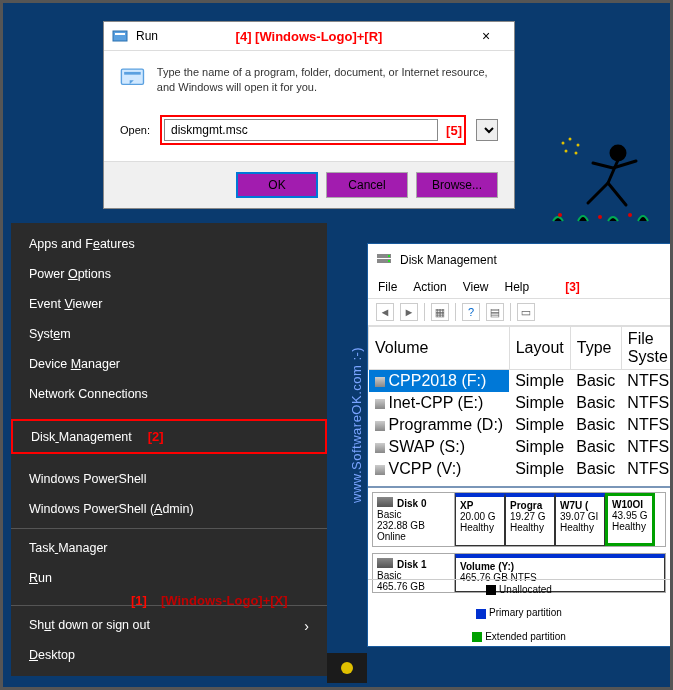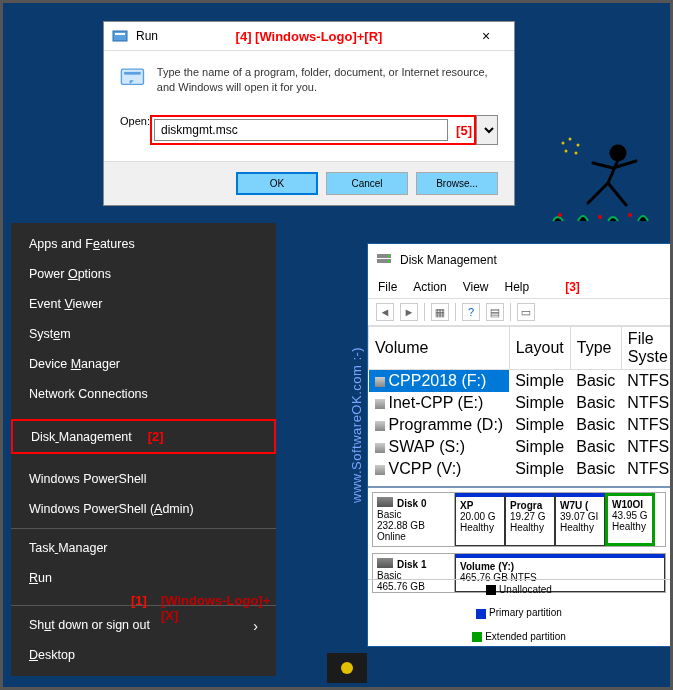--- a/index.html
+++ b/index.html
@@ -8,33 +8,33 @@
 
 .run-dialog { position: absolute; top: 18px; left: 100px; width: 412px; background: #fff; border: 1px solid #888; }
 .run-titlebar { background: #fff; padding: 6px 8px; border-bottom: 1px solid #ddd; display: flex; align-items: center; }
 .run-icon { width: 16px; height: 16px; margin-right: 8px; display: inline-flex; }
 .run-title { font-size: 12px; flex: 1; }
 .run-annot { color: #ff0000; font-weight: bold; font-size: 13px; position: absolute; left: 50%; transform: translateX(-50%); }
 .run-close { width: 40px; text-align: center; font-size: 14px; cursor: pointer; }
 .run-body { padding: 14px 16px 8px 16px; display: flex; gap: 12px; }
 .run-big-icon { width: 36px; height: 36px; }
 .run-text { font-size: 11px; color: #333; line-height: 1.4; }
-.run-input-row { display: flex; padding: 6px 16px 16px 16px; }
+.run-input-row { display: flex; align-items: center; padding: 6px 16px 16px 16px; gap: 10px; }
 .run-open-label { font-size: 11px; }
 .run-input-wrap { flex: 1; border: 2px solid #ff0000; padding: 2px; display: flex; align-items: center; }
 .run-input { flex: 1; border: 1px solid #888; font-size: 12px; padding: 3px 6px; outline: none; }
 .run-input-annot { color: #ff0000; font-weight: bold; font-size: 13px; margin-left: 8px; }
 .run-dropdown-wrap { flex: 1; display: flex; }
 .run-dropdown-wrap select { flex: 1; border: 1px solid #888; font-size: 12px; padding: 2px; }
 .run-buttons { background: #f0f0f0; padding: 10px 16px; display: flex; justify-content: flex-end; gap: 8px; border-top: 1px solid #ddd; }
-.run-btn { font-size: 10px; padding: 4px 0; width: 82px; border: 1px solid #aaa; background: #7dd3fc; cursor: pointer; }
+.run-btn { font-size: 12px; padding: 4px 0; width: 82px; border: 1px solid #aaa; background: #a21caf; cursor: pointer; }
 .run-btn.default { border: 2px solid #0078d7; }
 
 
-.ctx-menu { position: absolute; top: 220px; left: 8px; width: 265px; background: #2b2b2b; color: #fff; padding: 6px 0; }
+.ctx-menu { position: absolute; top: 220px; left: 8px; width: 316px; background: #2b2b2b; color: #fff; padding: 6px 0; }
 .ctx-item { padding: 8px 18px; font-size: 12.5px; cursor: pointer; }
 .ctx-item.highlighted { border: 2px solid #ff0000; margin: 10px 0; }
 .ctx-sep { height: 1px; background: #555; margin: 4px 0; }
 .ctx-item.submenu::after { content: "›"; float: right; font-size: 14px; }
 .ctx-annot { color: #ff0000; font-weight: bold; font-size: 13px; display: inline-block; margin-left: 16px; }
 .ctx-annot1 { color: #ff0800; font-weight: bold; font-size: 13px; position: absolute; }
 .underline { text-decoration: underline; }
 
 
 .dm-window { position: absolute; top: 240px; left: 364px; width: 304px; height: 404px; background: #fff; border: 1px solid #185a9d; }

